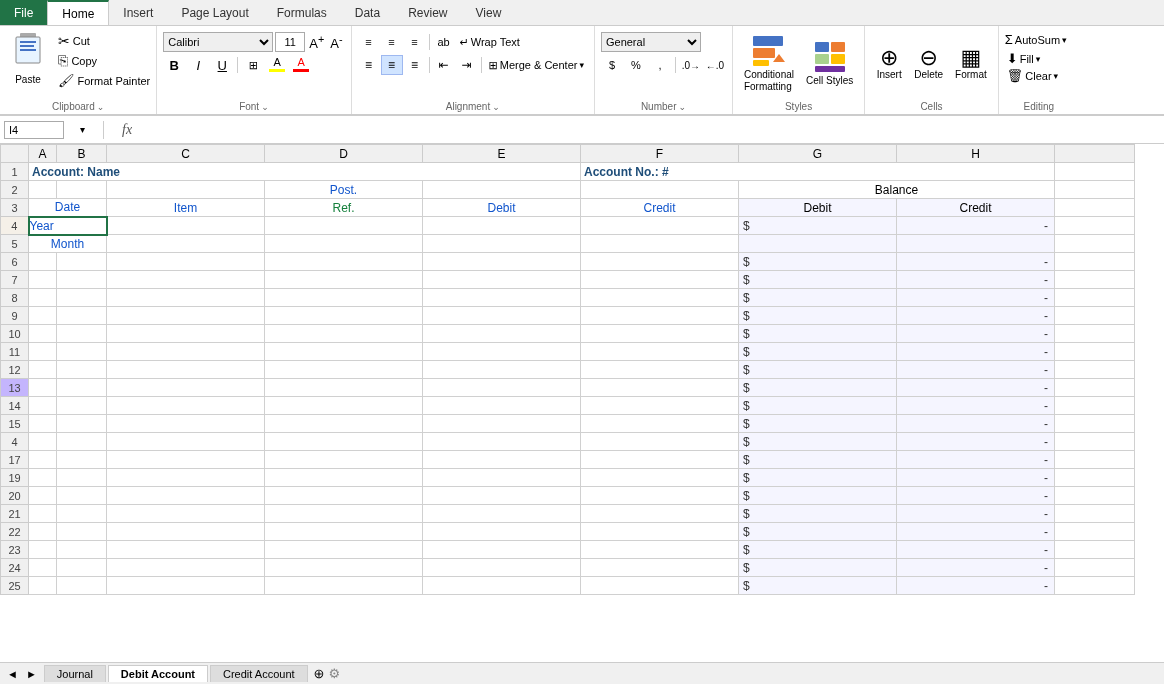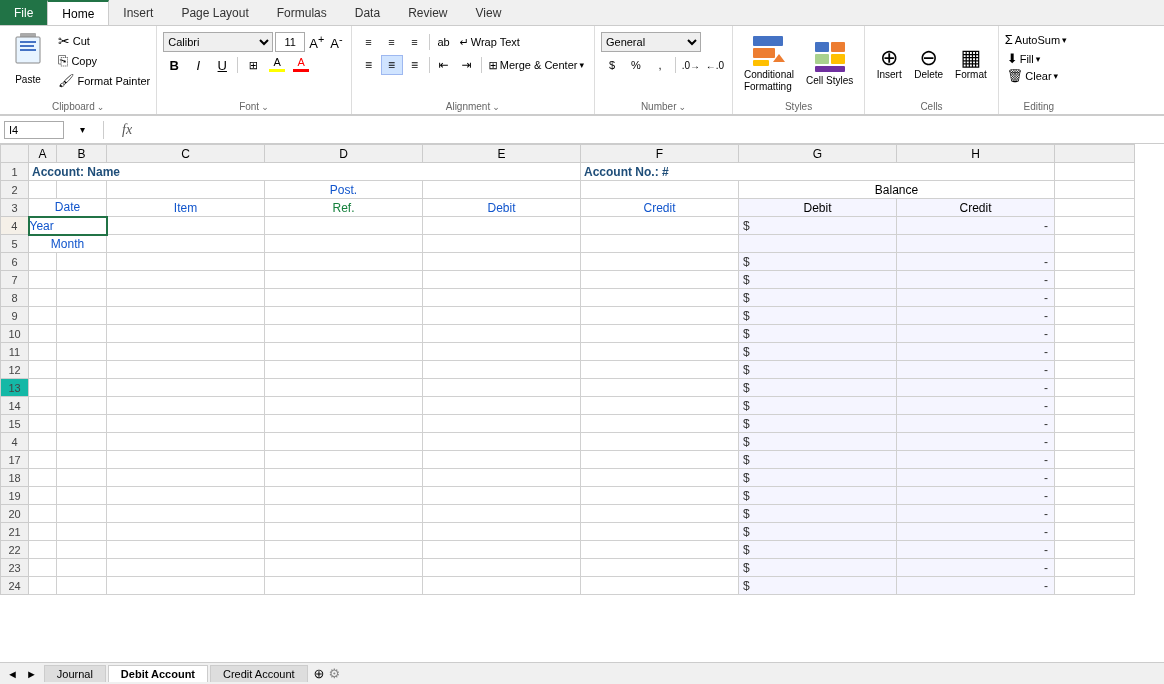--- a/index.html
+++ b/index.html
@@ -433,21 +433,21 @@
             <td style="border: 1px solid rgb(208, 208, 208); height: 18px;"></td>
             <td style="border: 1px solid rgb(208, 208, 208); height: 18px;"></td>
             <td style="border: 1px solid rgb(208, 208, 208); height: 18px;"></td>
             <td style="border: 1px solid rgb(208, 208, 208); height: 18px;"></td>
             <td style="border: 1px solid rgb(208, 208, 208); height: 18px;"></td>
             <td style="border: 1px solid rgb(208, 208, 208); height: 18px; background: rgb(245, 245, 255); padding-left: 4px;"><span style="color:#333; font-size:12px;">$</span></td>
             <td style="border: 1px solid rgb(208, 208, 208); height: 18px; background: rgb(245, 245, 255); text-align: right; padding-right: 6px;"><span style="color:#333; font-size:12px;">-</span></td>
             <td style="border: 1px solid rgb(208, 208, 208); height: 18px;"></td>
           </tr>
           <tr>
-            <td style="background: #14b8a6; border: 1px solid rgb(204, 204, 204); text-align: center; font-size: 11px; color: rgb(68, 68, 68); height: 18px;">13</td>
+            <td style="background: #c4b5fd; border: 1px solid rgb(204, 204, 204); text-align: center; font-size: 11px; color: rgb(68, 68, 68); height: 18px;">13</td>
             <td style="border: 1px solid rgb(208, 208, 208); height: 18px;"></td>
             <td style="border: 1px solid rgb(208, 208, 208); height: 18px;"></td>
             <td style="border: 1px solid rgb(208, 208, 208); height: 18px;"></td>
             <td style="border: 1px solid rgb(208, 208, 208); height: 18px;"></td>
             <td style="border: 1px solid rgb(208, 208, 208); height: 18px;"></td>
             <td style="border: 1px solid rgb(208, 208, 208); height: 18px;"></td>
             <td style="border: 1px solid rgb(208, 208, 208); height: 18px; background: rgb(245, 245, 255); padding-left: 4px;"><span style="color:#333; font-size:12px;">$</span></td>
             <td style="border: 1px solid rgb(208, 208, 208); height: 18px; background: rgb(245, 245, 255); text-align: right; padding-right: 6px;"><span style="color:#333; font-size:12px;">-</span></td>
             <td style="border: 1px solid rgb(208, 208, 208); height: 18px;"></td>
           </tr>
@@ -493,32 +493,20 @@
             <td style="border: 1px solid rgb(208, 208, 208); height: 18px;"></td>
             <td style="border: 1px solid rgb(208, 208, 208); height: 18px;"></td>
             <td style="border: 1px solid rgb(208, 208, 208); height: 18px;"></td>
             <td style="border: 1px solid rgb(208, 208, 208); height: 18px;"></td>
             <td style="border: 1px solid rgb(208, 208, 208); height: 18px;"></td>
             <td style="border: 1px solid rgb(208, 208, 208); height: 18px; background: rgb(245, 245, 255); padding-left: 4px;"><span style="color:#333; font-size:12px;">$</span></td>
             <td style="border: 1px solid rgb(208, 208, 208); height: 18px; background: rgb(245, 245, 255); text-align: right; padding-right: 6px;"><span style="color:#333; font-size:12px;">-</span></td>
             <td style="border: 1px solid rgb(208, 208, 208); height: 18px;"></td>
           </tr>
           <tr>
-            <td style="background: rgb(240, 240, 240); border: 1px solid rgb(204, 204, 204); text-align: center; font-size: 11px; color: rgb(68, 68, 68); height: 18px;">18</td>
-            <td style="border: 1px solid rgb(208, 208, 208); height: 18px;"></td>
-            <td style="border: 1px solid rgb(208, 208, 208); height: 18px;"></td>
-            <td style="border: 1px solid rgb(208, 208, 208); height: 18px;"></td>
-            <td style="border: 1px solid rgb(208, 208, 208); height: 18px;"></td>
-            <td style="border: 1px solid rgb(208, 208, 208); height: 18px;"></td>
-            <td style="border: 1px solid rgb(208, 208, 208); height: 18px;"></td>
-            <td style="border: 1px solid rgb(208, 208, 208); height: 18px; background: rgb(245, 245, 255); padding-left: 4px;"><span style="color:#333; font-size:12px;">$</span></td>
-            <td style="border: 1px solid rgb(208, 208, 208); height: 18px; background: rgb(245, 245, 255); text-align: right; padding-right: 6px;"><span style="color:#333; font-size:12px;">-</span></td>
-            <td style="border: 1px solid rgb(208, 208, 208); height: 18px;"></td>
-          </tr>
-          <tr>
             <td style="background: rgb(240, 240, 240); border: 1px solid rgb(204, 204, 204); text-align: center; font-size: 11px; color: rgb(68, 68, 68); height: 18px;">19</td>
             <td style="border: 1px solid rgb(208, 208, 208); height: 18px;"></td>
             <td style="border: 1px solid rgb(208, 208, 208); height: 18px;"></td>
             <td style="border: 1px solid rgb(208, 208, 208); height: 18px;"></td>
             <td style="border: 1px solid rgb(208, 208, 208); height: 18px;"></td>
             <td style="border: 1px solid rgb(208, 208, 208); height: 18px;"></td>
             <td style="border: 1px solid rgb(208, 208, 208); height: 18px;"></td>
             <td style="border: 1px solid rgb(208, 208, 208); height: 18px; background: rgb(245, 245, 255); padding-left: 4px;"><span style="color:#333; font-size:12px;">$</span></td>
             <td style="border: 1px solid rgb(208, 208, 208); height: 18px; background: rgb(245, 245, 255); text-align: right; padding-right: 6px;"><span style="color:#333; font-size:12px;">-</span></td>
             <td style="border: 1px solid rgb(208, 208, 208); height: 18px;"></td>
@@ -566,20 +554,32 @@
             <td style="border: 1px solid rgb(208, 208, 208); height: 18px;"></td>
             <td style="border: 1px solid rgb(208, 208, 208); height: 18px;"></td>
             <td style="border: 1px solid rgb(208, 208, 208); height: 18px;"></td>
             <td style="border: 1px solid rgb(208, 208, 208); height: 18px;"></td>
             <td style="border: 1px solid rgb(208, 208, 208); height: 18px; background: rgb(245, 245, 255); padding-left: 4px;"><span style="color:#333; font-size:12px;">$</span></td>
             <td style="border: 1px solid rgb(208, 208, 208); height: 18px; background: rgb(245, 245, 255); text-align: right; padding-right: 6px;"><span style="color:#333; font-size:12px;">-</span></td>
             <td style="border: 1px solid rgb(208, 208, 208); height: 18px;"></td>
           </tr>
           <tr>
             <td style="background: rgb(240, 240, 240); border: 1px solid rgb(204, 204, 204); text-align: center; font-size: 11px; color: rgb(68, 68, 68); height: 18px;">24</td>
+            <td style="border: 1px solid rgb(208, 208, 208); height: 18px;"></td>
+            <td style="border: 1px solid rgb(208, 208, 208); height: 18px;"></td>
+            <td style="border: 1px solid rgb(208, 208, 208); height: 18px;"></td>
+            <td style="border: 1px solid rgb(208, 208, 208); height: 18px;"></td>
+            <td style="border: 1px solid rgb(208, 208, 208); height: 18px;"></td>
+            <td style="border: 1px solid rgb(208, 208, 208); height: 18px;"></td>
+            <td style="border: 1px solid rgb(208, 208, 208); height: 18px; background: rgb(245, 245, 255); padding-left: 4px;"><span style="color:#333; font-size:12px;">$</span></td>
+            <td style="border: 1px solid rgb(208, 208, 208); height: 18px; background: rgb(245, 245, 255); text-align: right; padding-right: 6px;"><span style="color:#333; font-size:12px;">-</span></td>
+            <td style="border: 1px solid rgb(208, 208, 208); height: 18px;"></td>
+          </tr>
+          <tr>
+            <td style="background: rgb(240, 240, 240); border: 1px solid rgb(204, 204, 204); text-align: center; font-size: 11px; color: rgb(68, 68, 68); height: 18px;">25</td>
             <td style="border: 1px solid rgb(208, 208, 208); height: 18px;"></td>
             <td style="border: 1px solid rgb(208, 208, 208); height: 18px;"></td>
             <td style="border: 1px solid rgb(208, 208, 208); height: 18px;"></td>
             <td style="border: 1px solid rgb(208, 208, 208); height: 18px;"></td>
             <td style="border: 1px solid rgb(208, 208, 208); height: 18px;"></td>
             <td style="border: 1px solid rgb(208, 208, 208); height: 18px;"></td>
             <td style="border: 1px solid rgb(208, 208, 208); height: 18px; background: rgb(245, 245, 255); padding-left: 4px;"><span style="color:#333; font-size:12px;">$</span></td>
             <td style="border: 1px solid rgb(208, 208, 208); height: 18px; background: rgb(245, 245, 255); text-align: right; padding-right: 6px;"><span style="color:#333; font-size:12px;">-</span></td>
             <td style="border: 1px solid rgb(208, 208, 208); height: 18px;"></td>
           </tr>

